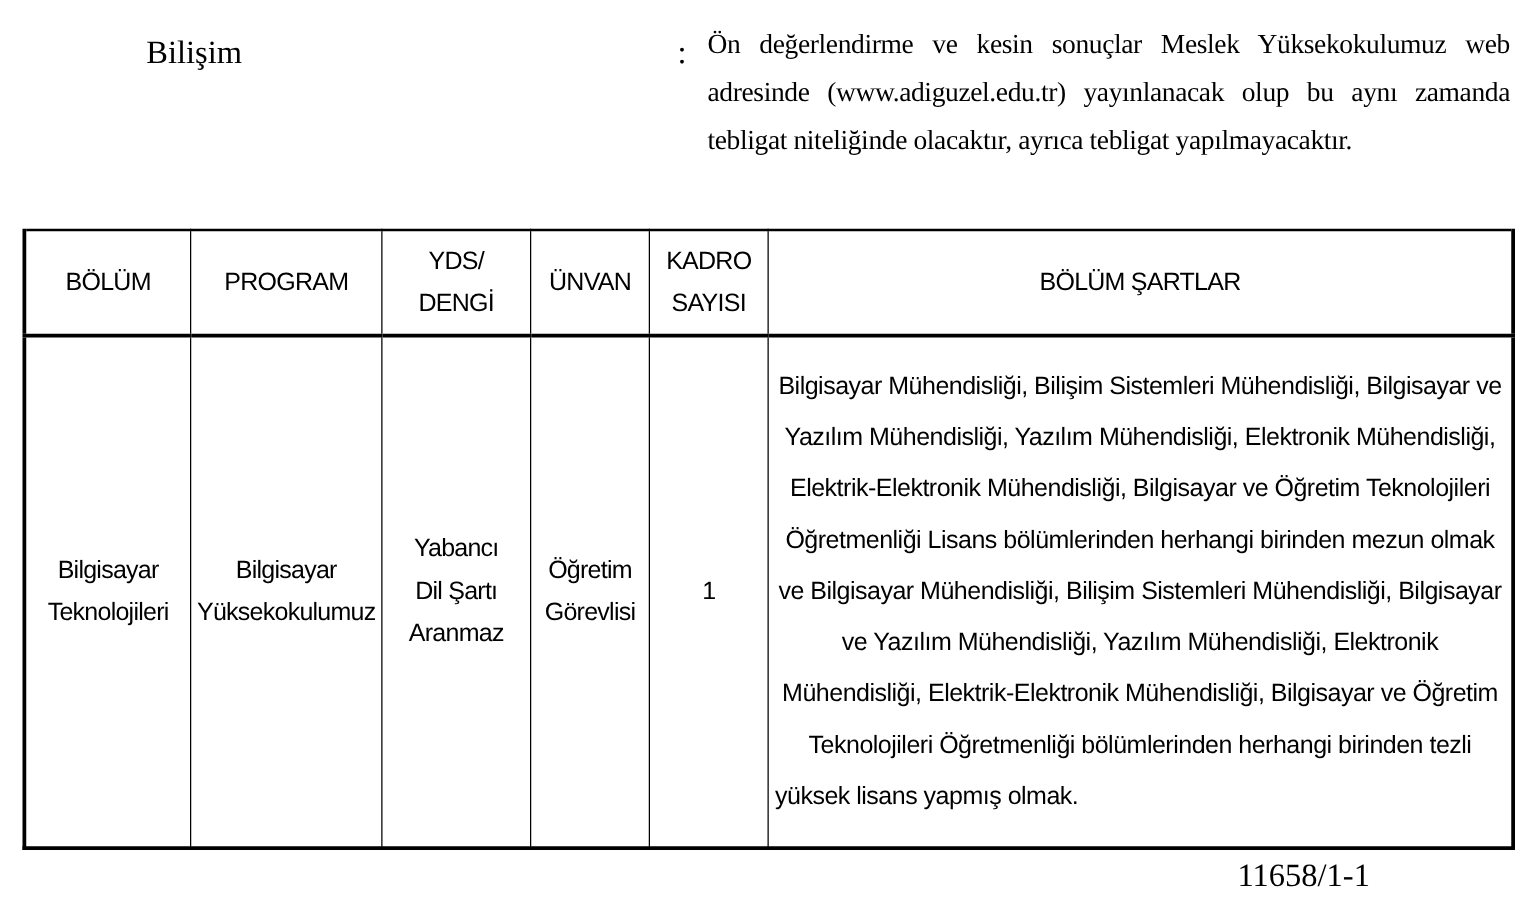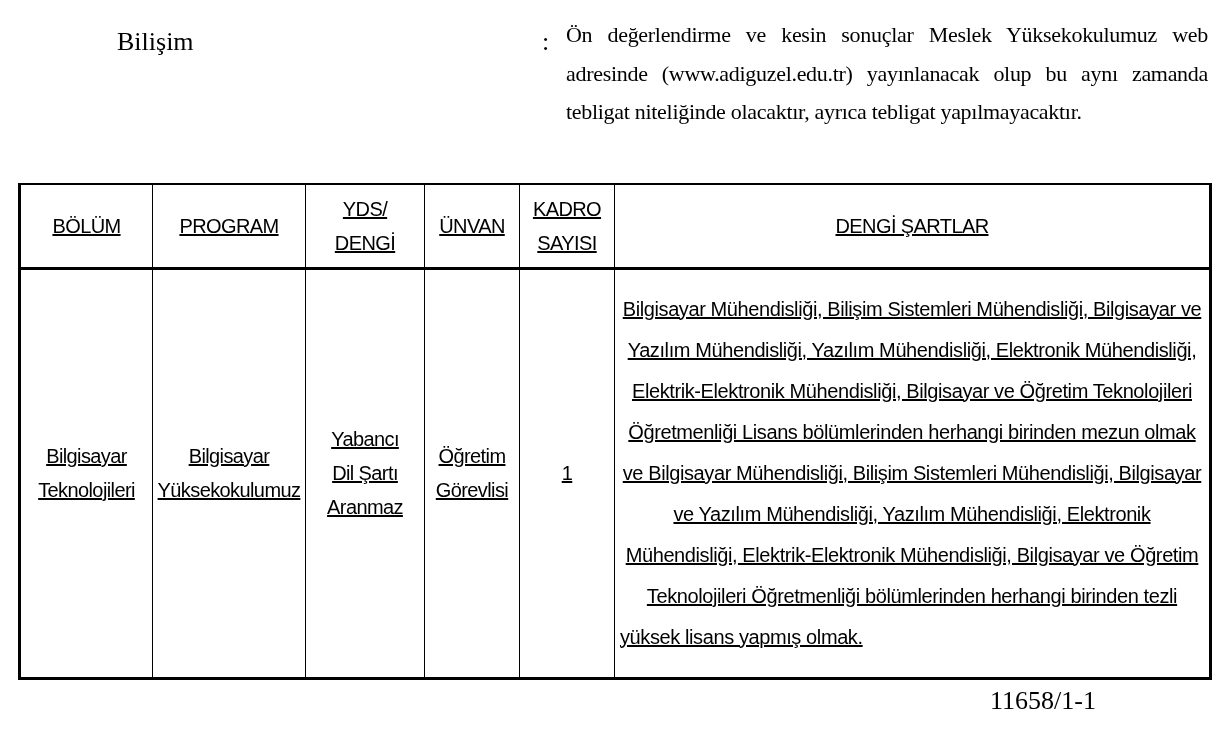--- a/index.html
+++ b/index.html
@@ -19,21 +19,20 @@
       font-size: 22px; line-height: 38.5px;
       text-align: justify; text-align-last: left;
       letter-spacing: -0.3px;
     }
 
     table.posts {
       position: absolute; left: 18px; top: 183px;
       width: 1191px;
       border-collapse: collapse;
       table-layout: fixed;
-      text-decoration: underline;
     }
     table.posts th, table.posts td {
       border: 1.5px solid #000;
       padding: 0;
       vertical-align: middle;
       text-align: center;
       font-family: "Liberation Sans", "DejaVu Sans", sans-serif;
       font-weight: normal;
       font-size: 20px;
       line-height: 34px;
@@ -79,21 +78,21 @@
       <th><span>PROGRAM</span></th>
       <th>
         <span class="cell-line">YDS/</span>
         <span class="cell-line">DENGİ</span>
       </th>
       <th><span>ÜNVAN</span></th>
       <th>
         <span class="cell-line">KADRO</span>
         <span class="cell-line">SAYISI</span>
       </th>
-      <th><span>DENGİ ŞARTLAR</span></th>
+      <th><span>BÖLÜM ŞARTLAR</span></th>
     </tr>
   </thead>
   <tbody>
     <tr>
       <td>
         <span class="cell-line">Bilgisayar</span>
         <span class="cell-line">Teknolojileri</span>
       </td>
       <td>
         <span class="cell-line">Bilgisayar</span>

